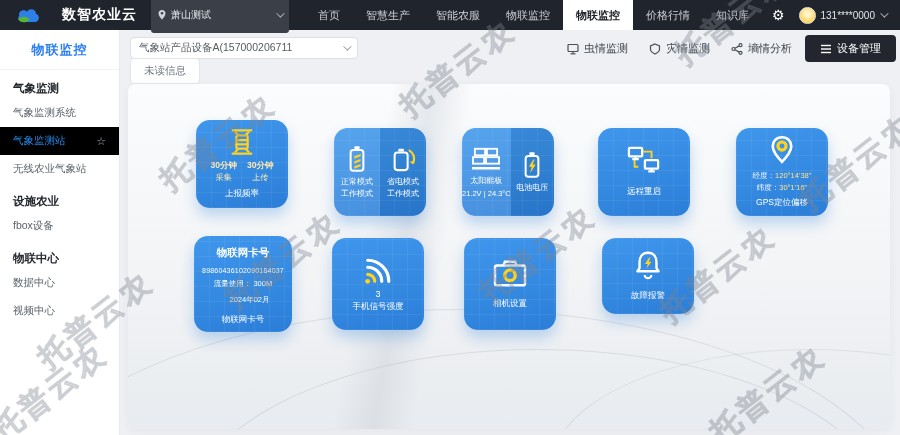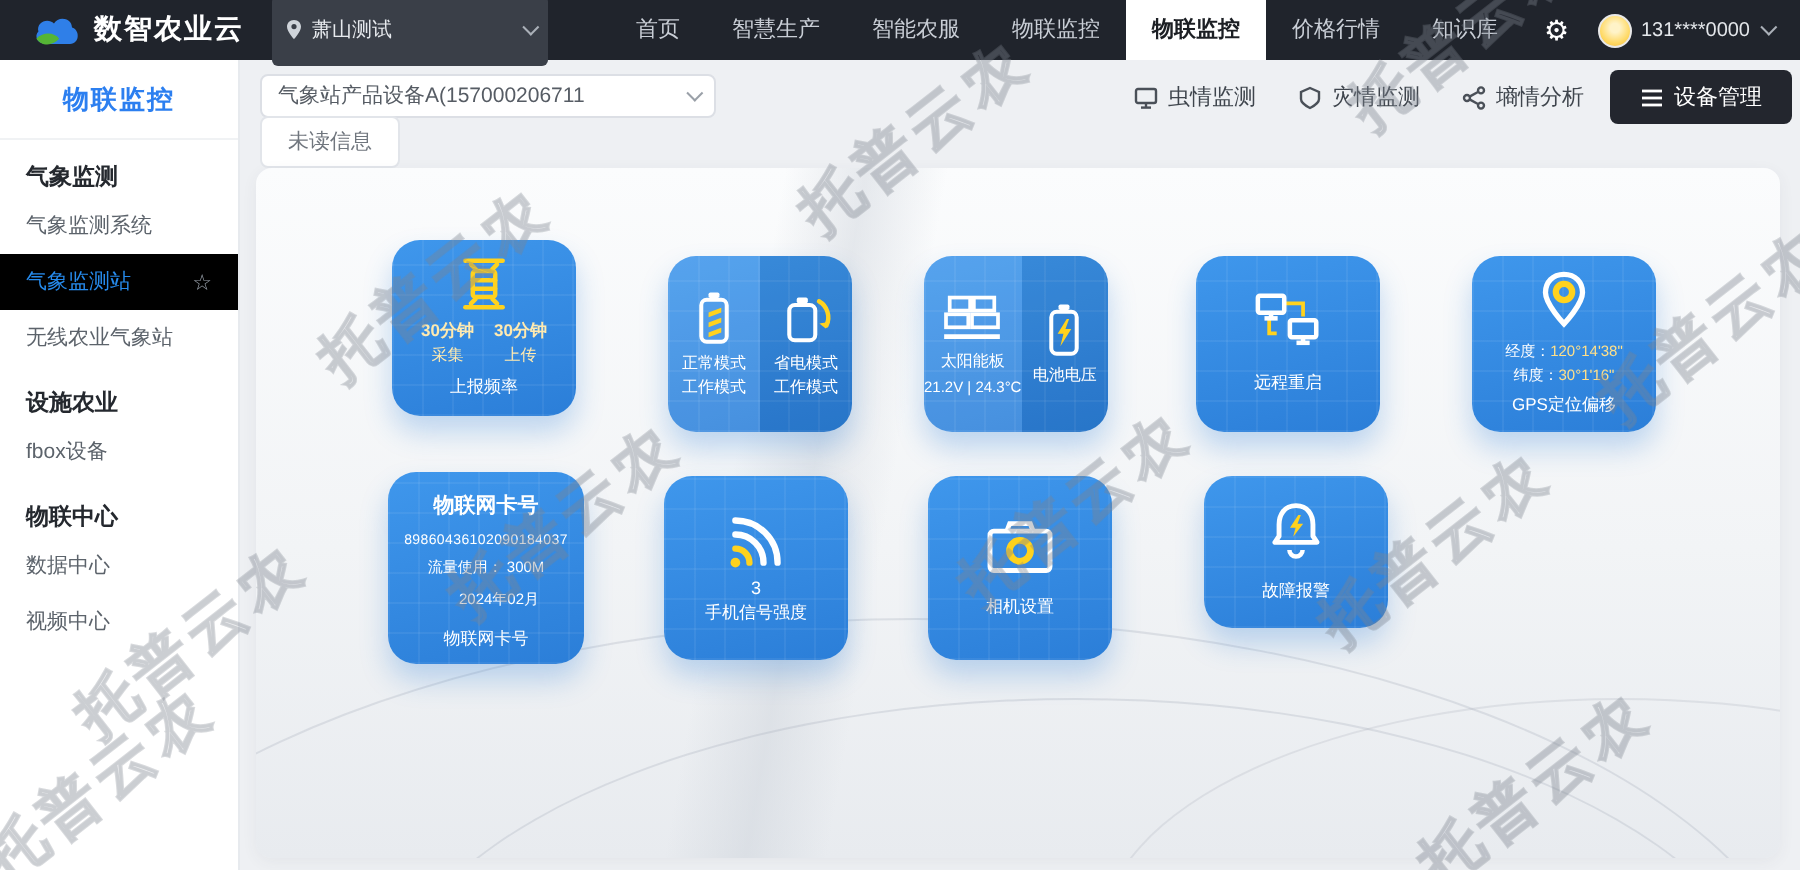--- a/index.html
+++ b/index.html
@@ -1,21 +1,21 @@
 <!DOCTYPE html>
 <html><head>
 <meta charset="utf-8">
 <style>
   * { margin:0; padding:0; box-sizing:border-box; }
   html,body { width:900px; height:435px; overflow:hidden; }
   body { font-family:"Liberation Sans","DejaVu Sans",sans-serif; background:#eef0f3; position:relative; }
 
   
   .topbar { position:absolute; top:0; left:0; right:0; height:30px; background:#20242c; display:flex; align-items:center; z-index:6; }
-  .brand-wrap { display:flex; align-items:center; gap:7px; padding:0 14px 0 16px; }
+  .brand-wrap { display:flex; align-items:center; gap:22px; padding:0 14px 0 16px; }
   .brand { color:#fff; font-size:14px; font-weight:bold; letter-spacing:1px; }
   .loc-select { display:flex; align-items:center; gap:5px; background:#3a3f48; border-radius:3px; height:35px; width:138px; padding:0 7px; color:#e7eaee; font-size:10px; cursor:pointer; }
   .loc-select .grow { flex:1; }
   .caret { width:6px; height:6px; border-right:1.5px solid #aab0b8; border-bottom:1.5px solid #aab0b8; transform:rotate(45deg) translateY(-2px); display:inline-block; }
   .nav { display:flex; align-items:center; height:30px; margin-left:auto;text-align:center; }
   .nav-item { height:30px; line-height:30px; padding:0 13px; font-size:11px; color:#c9ced6; cursor:pointer; white-space:nowrap; }
   .nav-item.active { background:#ffffff; color:#1c1f24; font-weight:bold; }
   .gear { color:#fff; font-size:14px; padding:0 10px; cursor:pointer; }
   .user-wrap { display:flex; align-items:center; gap:5px; padding:0 14px 0 4px; cursor:pointer; }
   .avatar { width:17px; height:17px; border-radius:50%; background:radial-gradient(circle at 50% 40%, #fff3c8 20%, #ffd861 65%, #f4b63e); border:1px solid #e8e8e8; }

